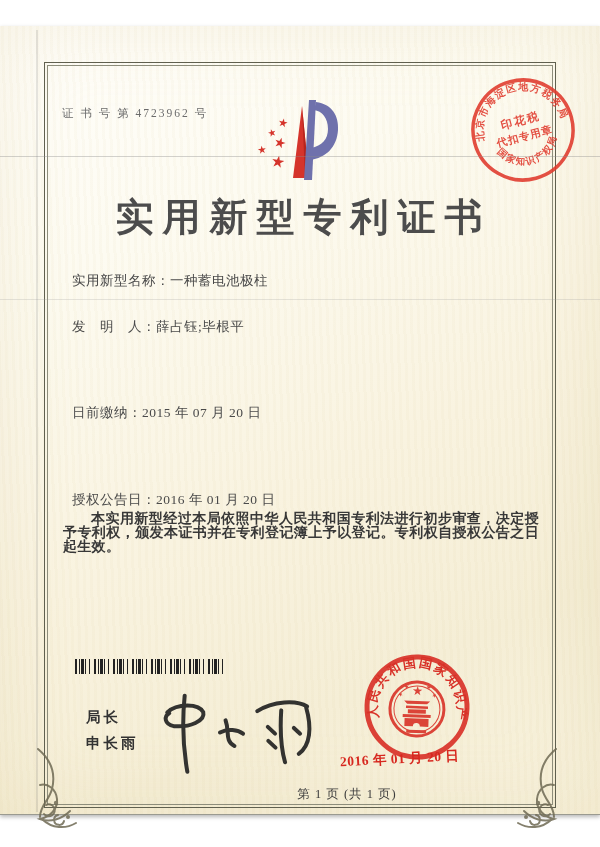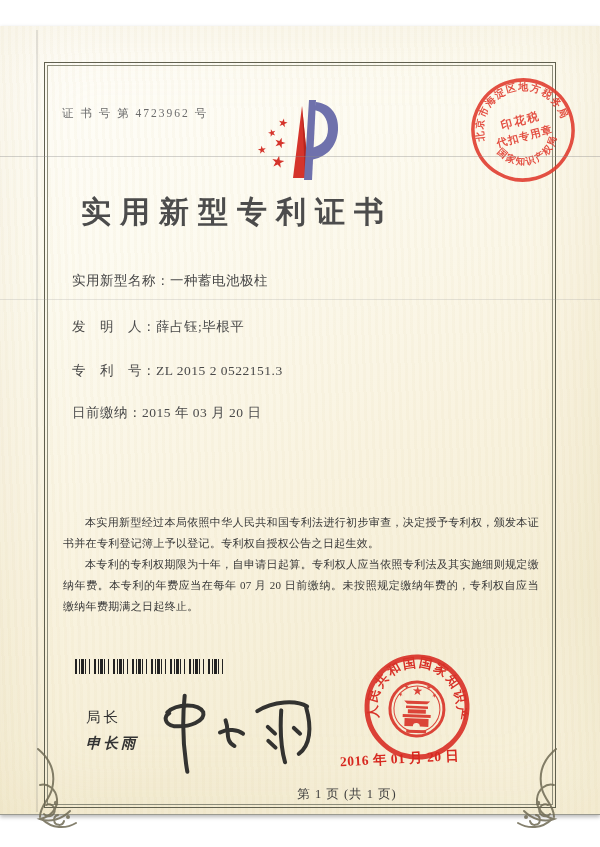--- a/index.html
+++ b/index.html
@@ -19,45 +19,45 @@
     background:repeating-linear-gradient(88deg, rgba(205,185,125,.05) 0 3px, rgba(255,255,255,0) 3px 7px);
   }
   .frame { position:absolute; left:44px; top:36px; width:510px; height:744px; border:1.5px solid #60604f; }
   .frame::before { content:""; position:absolute; inset:2px; border:1px solid #8d8d7b; }
 
   .cert-no { position:absolute; left:62px; top:80px; font-size:11.5px; letter-spacing:2px; color:#6b6b6b; white-space:nowrap; }
 
   .logo { position:absolute; left:243px; top:70px; width:150px; height:92px; }
 
   .title {
-    position:absolute; left:44px; top:166px; width:510px; 
-    font-size:30px; font-weight:bold; letter-spacing:9px; text-indent:9px; color:#4c4c4c; white-space:nowrap;padding-left:28px;
+    position:absolute; left:44px; top:166px; width:510px; text-align:center;
+    font-size:38px; font-weight:bold; letter-spacing:9px; text-indent:9px; color:#4c4c4c; white-space:nowrap;
   }
 
   .field-row { position:absolute; left:72px; font-size:13.5px; color:#4a4a4a; letter-spacing:.5px; white-space:nowrap; }
   .f0{top:246px} .f1{top:292px} .f2{top:336px} .f3{top:378px} .f4{top:422px} .f5{top:465px}
 
   .paragraphs { position:absolute; left:63px; top:486px; width:476px; }
   .paragraphs p {
-    margin:0; font-size:11px; line-height:21px; color:#383838;
-    text-align:justify; text-indent:2em; letter-spacing:.3px;
+    margin:0; font-size:14px; line-height:14px; color:#383838;
+    text-align:justify; text-indent:2em; letter-spacing:.3px;font-weight:bold;
   }
 
   .barcode {
     position:absolute; left:75px; top:633px; width:152px; height:15px;
     background:repeating-linear-gradient(90deg,
       #222 0 2px, transparent 2px 4px,
       #222 4px 5px, transparent 5px 6px,
       #222 6px 9px, transparent 9px 10px,
       #222 10px 11px, transparent 11px 14px,
       #222 14px 15.5px, transparent 15.5px 19px);
   }
 
-  .director-title { position:absolute; left:86px; top:682px; font-size:14.5px; font-weight:normal; letter-spacing:3px; color:#333; }
-  .director-name  { position:absolute; left:86px; top:708px; font-size:14.5px; font-weight:bold; letter-spacing:3px; color:#333;font-style:italic; }
+  .director-title { position:absolute; left:86px; top:682px; font-size:14.5px; font-weight:bold; letter-spacing:3px; color:#333; }
+  .director-name  { position:absolute; left:86px; top:708px; font-size:14.5px; font-weight:bold; letter-spacing:3px; color:#333; }
 
   .signature { position:absolute; left:150px; top:660px; width:170px; height:94px; transform:rotate(-2deg); opacity:.9; }
 
   .big-seal { position:absolute; left:352px; top:616px; width:130px; height:130px; opacity:.95; transform:rotate(2deg); }
   .seal-date {
     position:absolute; left:340px; top:723px; width:160px; white-space:nowrap;
     color:#d7281f; font-size:13.5px; font-weight:bold; letter-spacing:.5px; transform:rotate(-3deg);
   }
 
   .tax-stamp { position:absolute; left:463px; top:44px; width:120px; height:120px; transform:rotate(-15deg); opacity:.88; }
@@ -126,30 +126,29 @@
     </svg>
 
     <div class="title">实用新型专利证书</div>
 
     <div class="field-row f0">
       <span>实用新型名称：</span><span>一种蓄电池极柱</span>
     </div>
     <div class="field-row f1">
       <span>发　明　人：</span><span>薛占钰;毕根平</span>
     </div>
-    <div class="field-row f2">
-      <span>专　利　号：</span><span>ZL 2015 2 0522151.3</span>
-    </div>
     <div class="field-row f3">
-      <span>日前缴纳：</span><span>2015 年 03 月 20 日</span>
+      <span>日前缴纳：</span><span>2015 年 07 月 20 日</span>
+    </div>
+    <div class="field-row f5">
+      <span>授权公告日：</span><span>2016 年 01 月 20 日</span>
     </div>
 
     <div class="paragraphs">
       <p>本实用新型经过本局依照中华人民共和国专利法进行初步审查，决定授予专利权，颁发本证书并在专利登记簿上予以登记。专利权自授权公告之日起生效。</p>
-      <p>本专利的专利权期限为十年，自申请日起算。专利权人应当依照专利法及其实施细则规定缴纳年费。本专利的年费应当在每年 07 月 20 日前缴纳。未按照规定缴纳年费的，专利权自应当缴纳年费期满之日起终止。</p>
     </div>
 
     <div class="barcode"></div>
 
     <div class="director-title">局长</div>
     <div class="director-name">申长雨</div>
 
     <svg class="signature" viewBox="0 0 170 94">
       <g fill="none" stroke="#1f1f1f" stroke-width="4" stroke-linecap="round" stroke-linejoin="round">
         <path d="M36,8 C33,30 32,55 36,84"></path>

